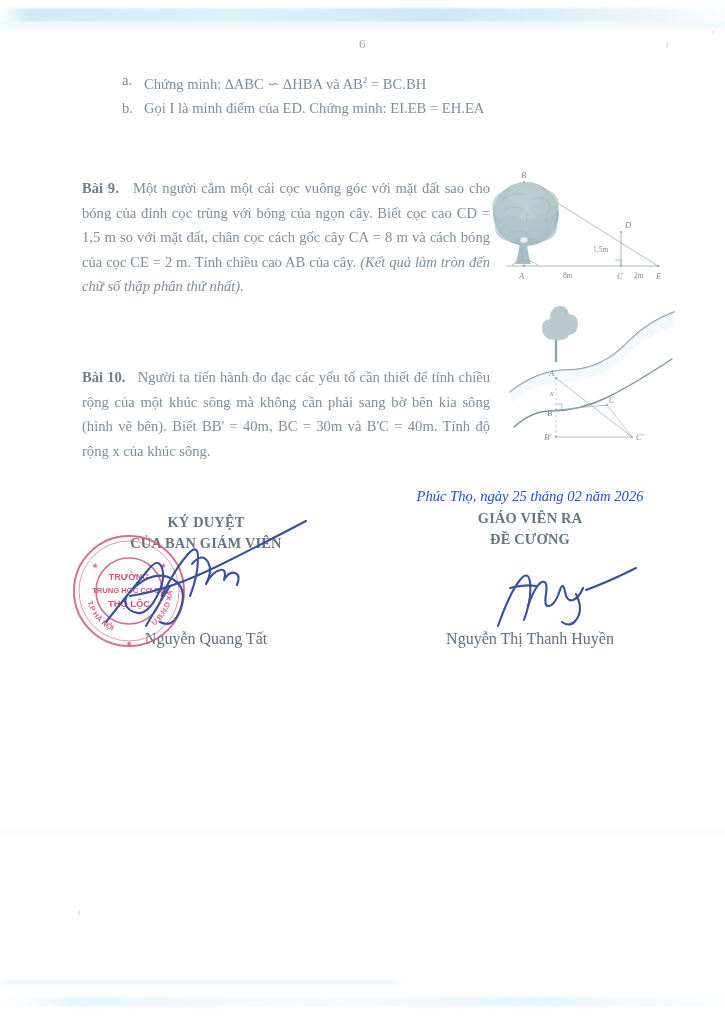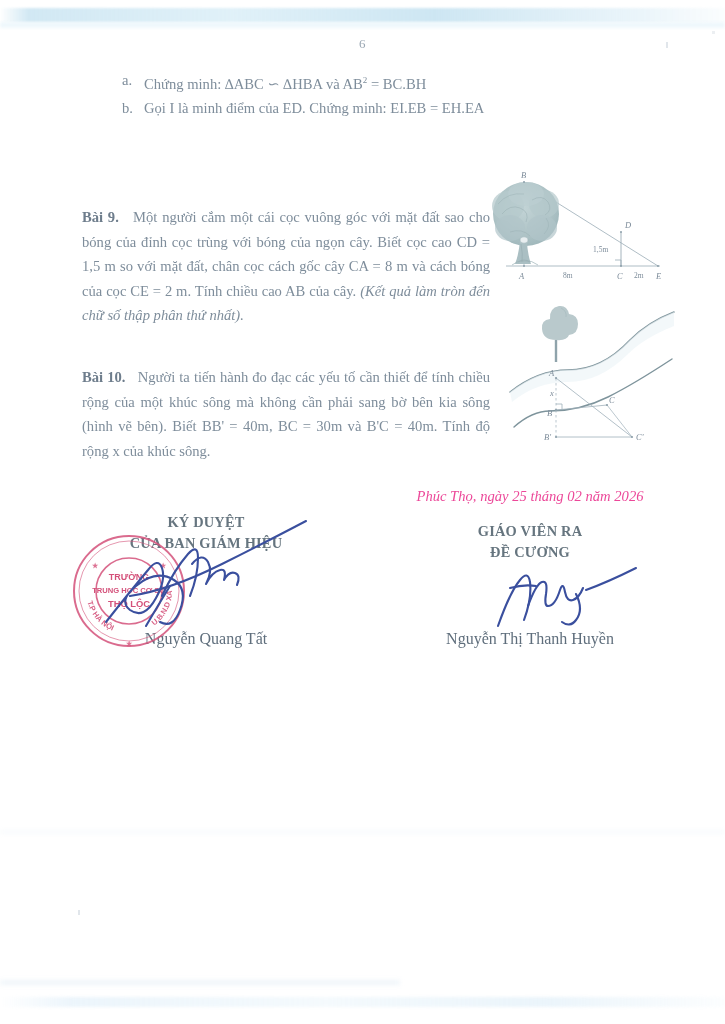--- a/index.html
+++ b/index.html
@@ -88,21 +88,21 @@
   #blk-bai8 { top: 68px; }
   #blk-bai8 .sub {
     margin-left: 40px;
     display: block;
     text-align: left;
   }
   .sub-row { display: flex; }
   .sub-marker { width: 22px; flex: 0 0 22px; }
 
   #blk-bai9 {
-    top: 205px;
+    top: 176px;
     left: 82px;
     width: 408px;
   }
   #blk-bai10 {
     top: 365px;
     left: 82px;
     width: 408px;
   }
 
   
@@ -139,22 +139,22 @@
   .sig-heading {
     font-weight: bold;
     font-size: 14.4px;
     line-height: 21px;
     color: #66757f;
     letter-spacing: .2px;
   }
   .date-line {
     font-style: italic;
     font-size: 14.6px;
-    color: #ec4899;
-    margin-bottom: 16px;
+    color: #1d4ed8;
+    margin-bottom: 3px;
     white-space: nowrap;
   }
   .sig-name {
     font-weight: normal;
     font-size: 16px;
     color: #5f6e7c;
     position: absolute;
     width: 100%;
     left: 0;
   }
@@ -314,21 +314,21 @@
     <text class="fig-lbl" x="39" y="116">B</text>
     <text class="fig-lbl" x="101" y="103">C</text>
     <text class="fig-lbl" x="36" y="140">B'</text>
     <text class="fig-lbl" x="128" y="140">C'</text>
     <text class="fig-lbl" x="42" y="96">x</text>
   </svg>
 </div>
 
 <div class="sig-left">
   <div class="sig-heading">KÝ DUYỆT</div>
-  <div class="sig-heading">CỦA BAN GIÁM HIỆU</div>
+  <div class="sig-heading">CỦA BAN GIÁM VIÊN</div>
   <div class="sig-name">Nguyễn Quang Tất</div>
 </div>
 
 <div class="sig-right">
   <div class="date-line">Phúc Thọ, ngày 25 tháng 02 năm 2026</div>
   <div class="sig-heading">GIÁO VIÊN RA</div>
   <div class="sig-heading">ĐỀ CƯƠNG</div>
   <div class="sig-name">Nguyễn Thị Thanh Huyền</div>
 </div>
 

